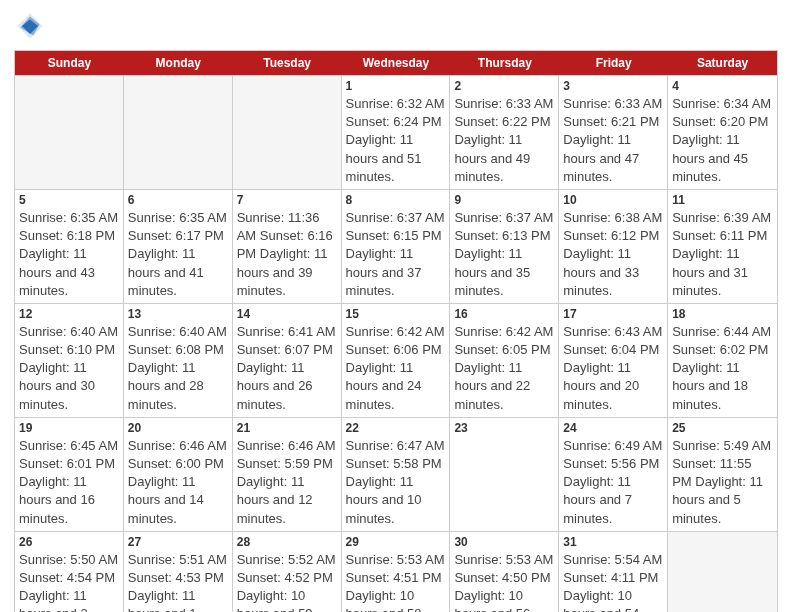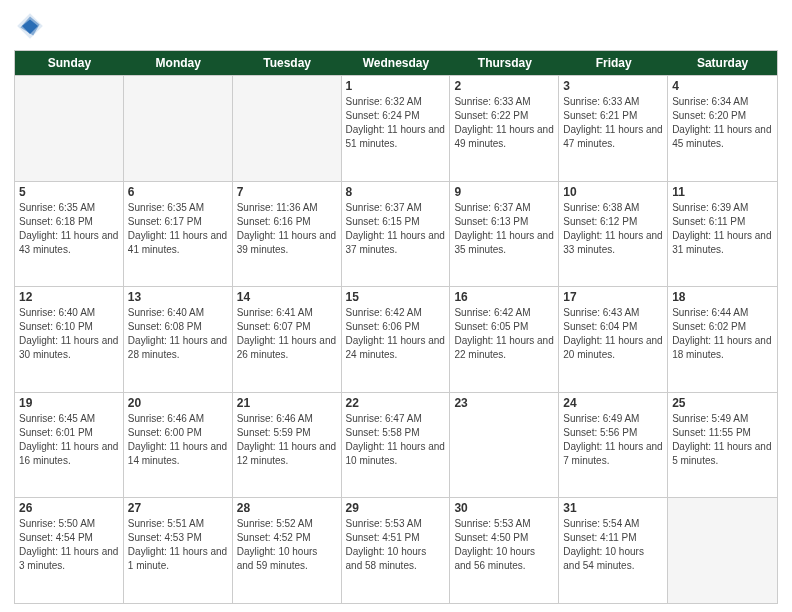--- a/index.html
+++ b/index.html
@@ -62,21 +62,21 @@
     }
     .calendar {
       flex: 1;
       display: flex;
       flex-direction: column;
       border: 1px solid #ccc;
     }
     .cal-header {
       display: grid;
       grid-template-columns: repeat(7, 1fr);
-      background: #14532d;
+      background: #b91c1c;
     }
     .cal-header-cell {
       color: #fff;
       font-size: 12px;
       font-weight: bold;
       text-align: center;
       padding: 5px 2px;
     }
     .cal-body {
       flex: 1;
@@ -104,21 +104,21 @@
       background: #f5f5f5;
     }
     .day-num {
       font-size: 12px;
       font-weight: bold;
       color: #333;
       display: block;
       margin-bottom: 2px;
     }
     .day-info {
-      font-size: 10px;
+      font-size: 13px;
       color: #444;
       line-height: 1.4;
     }
   </style>
 </head>
 <body>
 
 <div class="page">
   <div class="header">
     <div class="logo">

